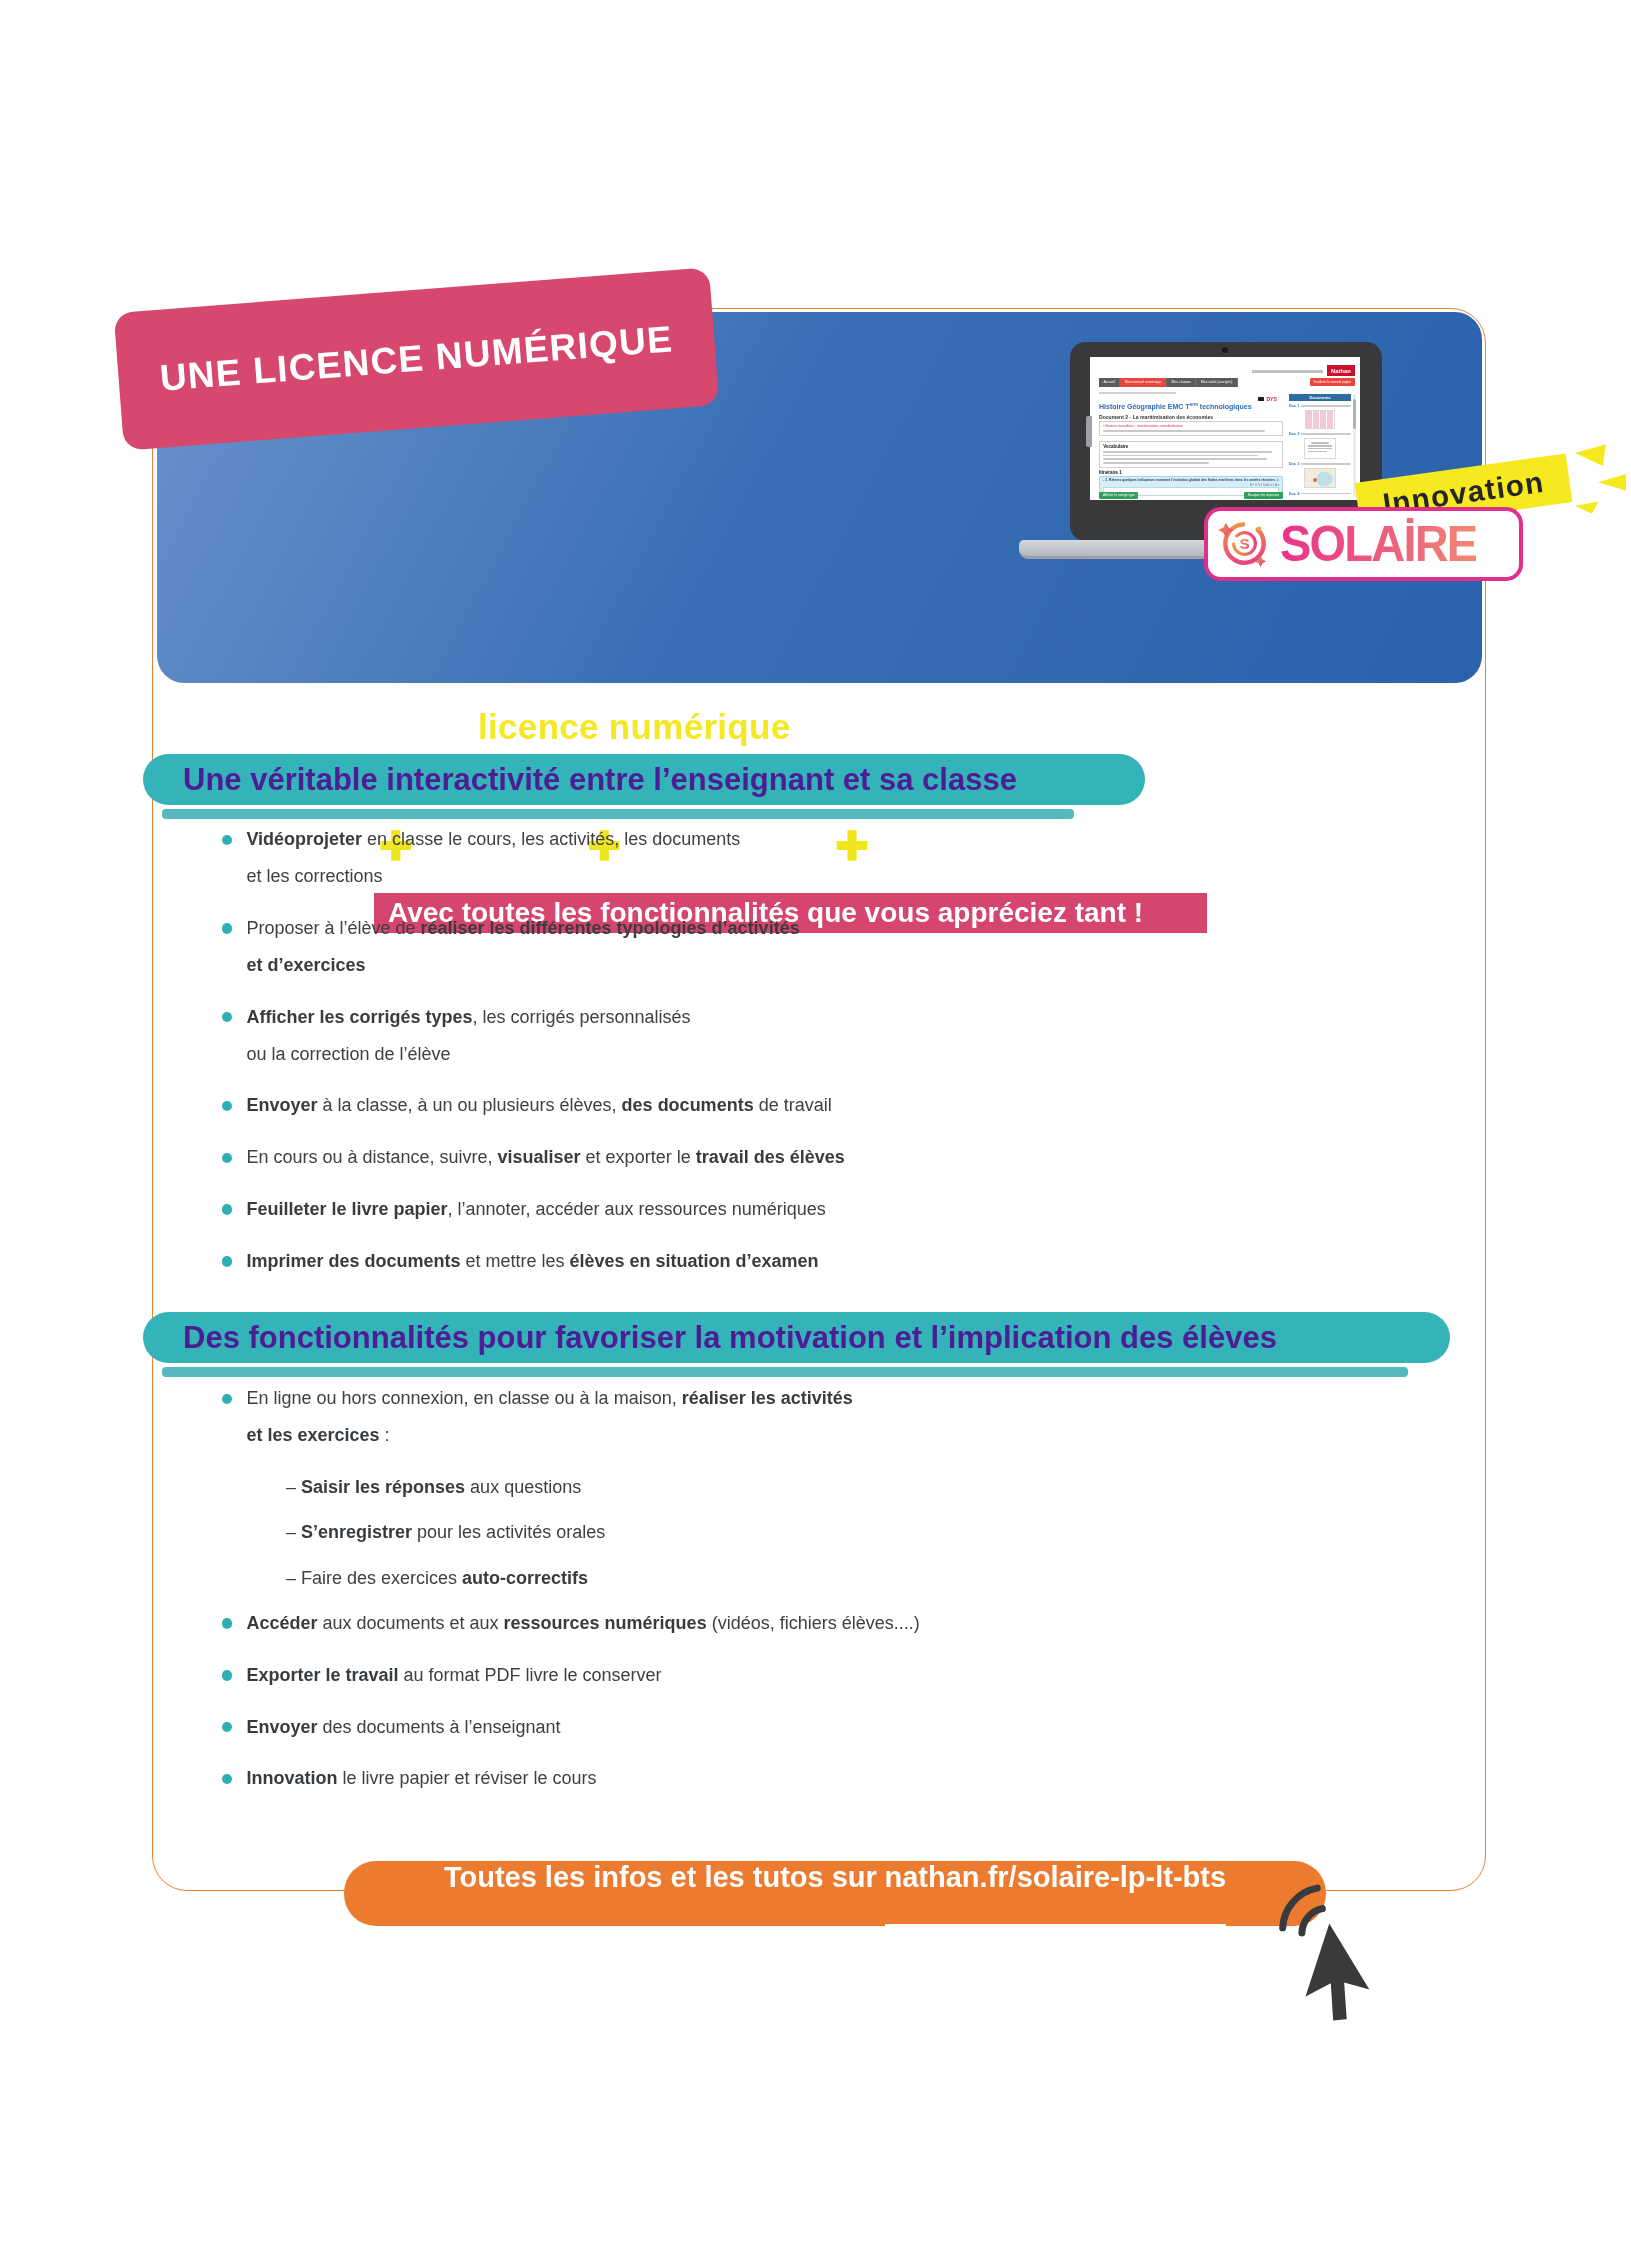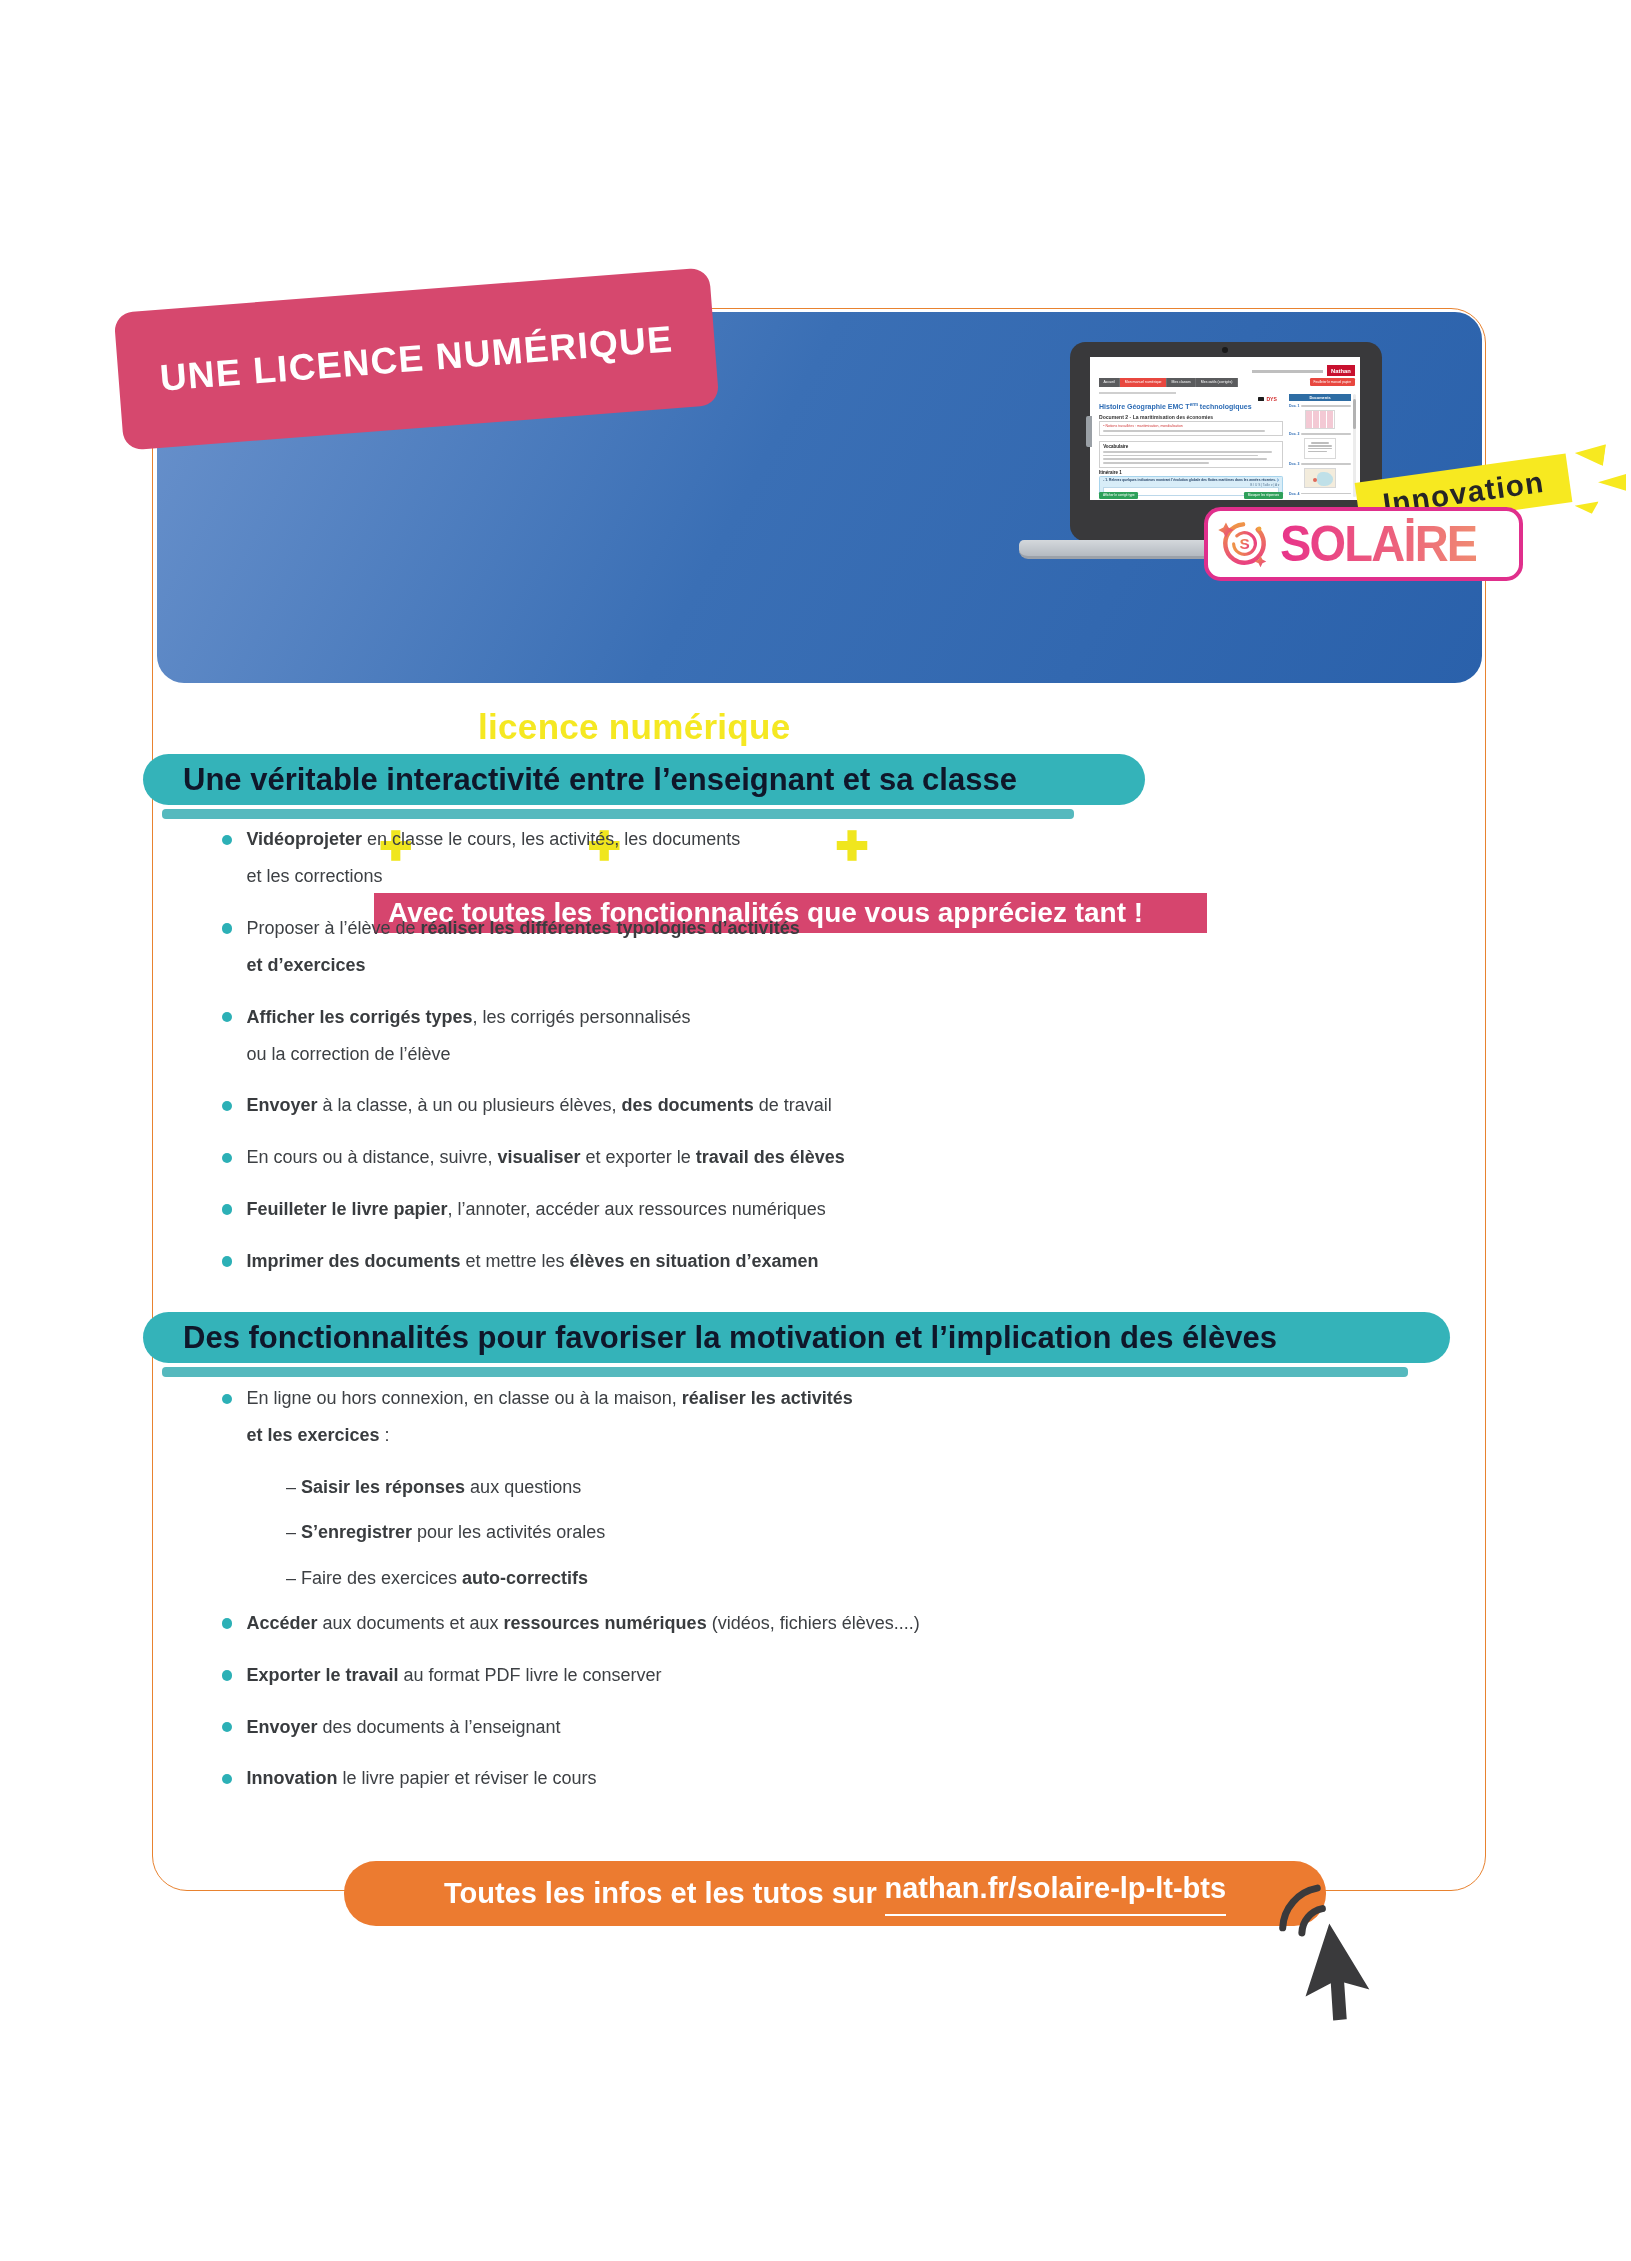--- a/index.html
+++ b/index.html
@@ -100,40 +100,40 @@
   .spark2{left:1598px;top:474px;width:28px;height:16.7px;clip-path:polygon(100% 0,100% 100%,0 50%);}
   .spark3{left:1575px;top:496px;width:23px;height:16.7px;clip-path:polygon(100% 20%,80% 100%,0 70%);transform:rotate(10deg);}
   .solaire-box{position:absolute;left:1204px;top:507px;width:319px;height:74px;background:#fff;
     border:4.5px solid #e02f8c;border-radius:16.7px;display:flex;align-items:center;padding:0 9px;gap:7.7px;}
   .solaire-word{font-size:50px;font-weight:700;letter-spacing:-1.9px;transform:scaleX(.94);transform-origin:left;
     background:linear-gradient(90deg,#e8338a 0%,#ec5f7e 55%,#f0907ac 100%);
     background:linear-gradient(90deg,#e8338a 0%,#ec5f7e 55%,#f08a72 100%);
     -webkit-background-clip:text;background-clip:text;color:transparent;line-height:58px;}
 
   
-  .pill{position:absolute;background:#34b3b9;border-radius:28px;color:#0f172a;display:flex;align-items:center;
+  .pill{position:absolute;background:#34b3b9;border-radius:28px;color:#4c1d95;display:flex;align-items:center;
     padding-left:40px;font-size:31px;font-weight:700;}
   .pill1{left:143px;top:754px;width:1002px;height:51px;}
   .pill2{left:143px;top:1312px;width:1307px;height:51px;}
   .pill-shadow{position:absolute;background:#2aa7ae;opacity:.8;border-radius:3.9px;height:10.3px;}
   .pill-shadow1{left:162px;top:809px;width:912px;}
   .pill-shadow2{left:162px;top:1367px;width:1246px;}
 
   .bullets{position:absolute;color:#3d4044;font-size:18px;}
   .bullets1{left:222px;top:821px;width:1156px;}
   .bullets2{left:222px;top:1380px;width:1169px;}
   .item{position:relative;padding-left:24.4px;margin-bottom:14.8px;}
   .item .line{line-height:37px;}
   .item.bullet::before{content:"";position:absolute;left:0;top:13.5px;width:10.3px;height:10.3px;border-radius:50%;background:#2cb0b6;}
   .item.sub{padding-left:64px;margin-bottom:8.4px;}
   .b{font-weight:700;color:#393c3f;}
 
   
   .footer-banner{position:absolute;left:344px;top:1861px;width:982px;height:65px;background:#ec7b30;border-radius:32px;
-    display:flex;align-items:center;justify-content:center;color:#fff;font-size:29px;font-weight:700;gap:0;}
+    display:flex;justify-content:center;color:#fff;font-size:29px;font-weight:700;gap:0;}
   .footer-link{border-bottom:2.6px solid #fff;padding-bottom:9px;margin-left:7.7px;cursor:pointer;}
   .cursor-wrap{position:absolute;left:1275px;top:1879px;width:128px;height:154px;}
 </style>
 </head>
 <body>
 
 <div id="page">
 
   <div class="orange-frame"></div>
 

